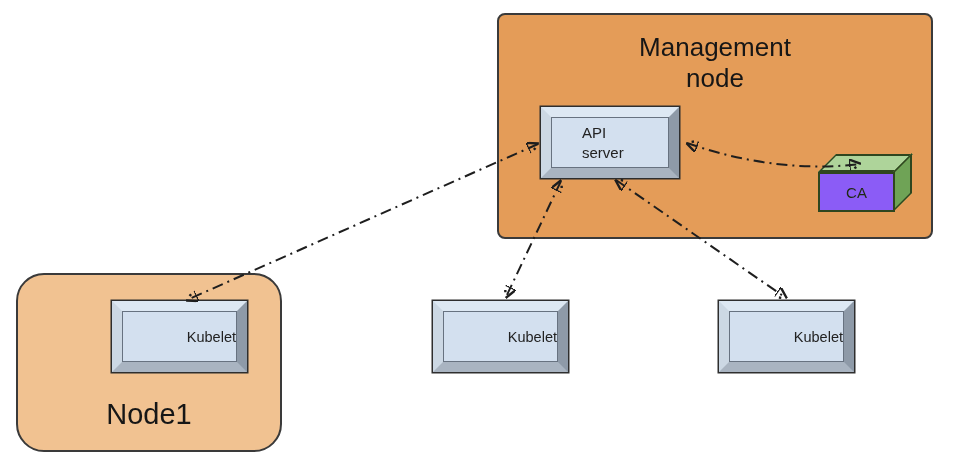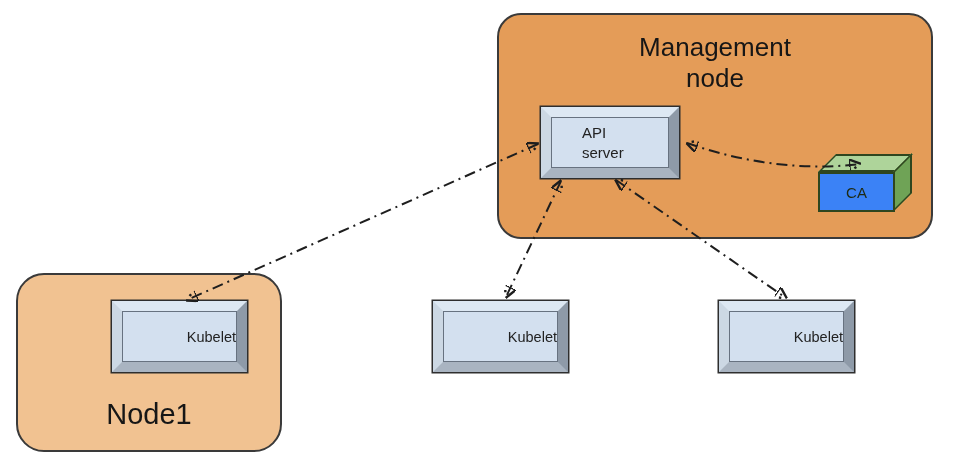--- a/index.html
+++ b/index.html
@@ -1,21 +1,21 @@
 <!DOCTYPE html>
 <html><head>
 <meta charset="utf-8">
 <style>
   html,body{margin:0;padding:0;background:#ffffff;}
   body{font-family:"Liberation Sans", sans-serif;color:#1b1b1b;}
   .canvas{position:relative;width:958px;height:468px;background:#ffffff;overflow:hidden;}
 
   
   .group-box{position:absolute;box-sizing:border-box;border:2px solid #3a3a3a;}
-  .mgmt{left:497px;top:13px;width:436px;height:226px;border-radius:24px;background:#e49c58;}
+  .mgmt{left:497px;top:13px;width:436px;height:226px;border-radius:8px;background:#e49c58;}
   .worker{top:273px;width:266px;height:179px;border-radius:28px;background:#f1c291;}
   .n1{left:16px;}
   .n2{left:342px;}
   .n3{left:669px;width:268px;}
 
   .mgmt-title{position:absolute;left:0;right:0;top:17px;text-align:center;
     font-size:26px;line-height:31px;font-weight:500;color:#161616;white-space:pre-line;}
   .worker-title{position:absolute;left:0;right:0;top:122px;text-align:center;
     font-size:29px;line-height:34px;font-weight:500;color:#161616;}
 
@@ -32,21 +32,21 @@
   .api .face span{font-size:15px;line-height:20px;white-space:pre-line;color:#222;}
   .kubelet{width:135px;height:71px;top:301px;}
   .kubelet .face{justify-content:flex-end;}
   .kubelet .face span{font-size:14.5px;color:#222;}
   .k1{left:112px;}
   .k2{left:433px;}
   .k3{left:719px;}
 
   
   .ca-front{position:absolute;left:818px;top:172px;width:77px;height:40px;box-sizing:border-box;
-    background:#3b82f6;border:2px solid #2f461f;display:flex;align-items:center;justify-content:center;}
+    background:#8b5cf6;border:2px solid #2f461f;display:flex;align-items:center;justify-content:center;}
   .ca-front span{font-size:15px;color:#1e2a14;}
   .ca-top{position:absolute;left:836px;top:154px;width:77px;height:18px;box-sizing:border-box;
     background:#aed49a;border:2px solid #2f461f;transform:skewX(-45deg);transform-origin:0 0;}
   .ca-side{position:absolute;left:893px;top:172px;width:19px;height:40px;box-sizing:border-box;
     background:#6fa356;border:2px solid #2f461f;transform:skewY(-45deg);transform-origin:0 0;}
 
   .connectors{position:absolute;left:0;top:0;width:958px;height:468px;pointer-events:none;z-index:5;}
   .connectors line,.connectors path{stroke:#1e1e1e;stroke-width:2;fill:none;stroke-dasharray:11 5 2 5;}
 </style>
 </head>

